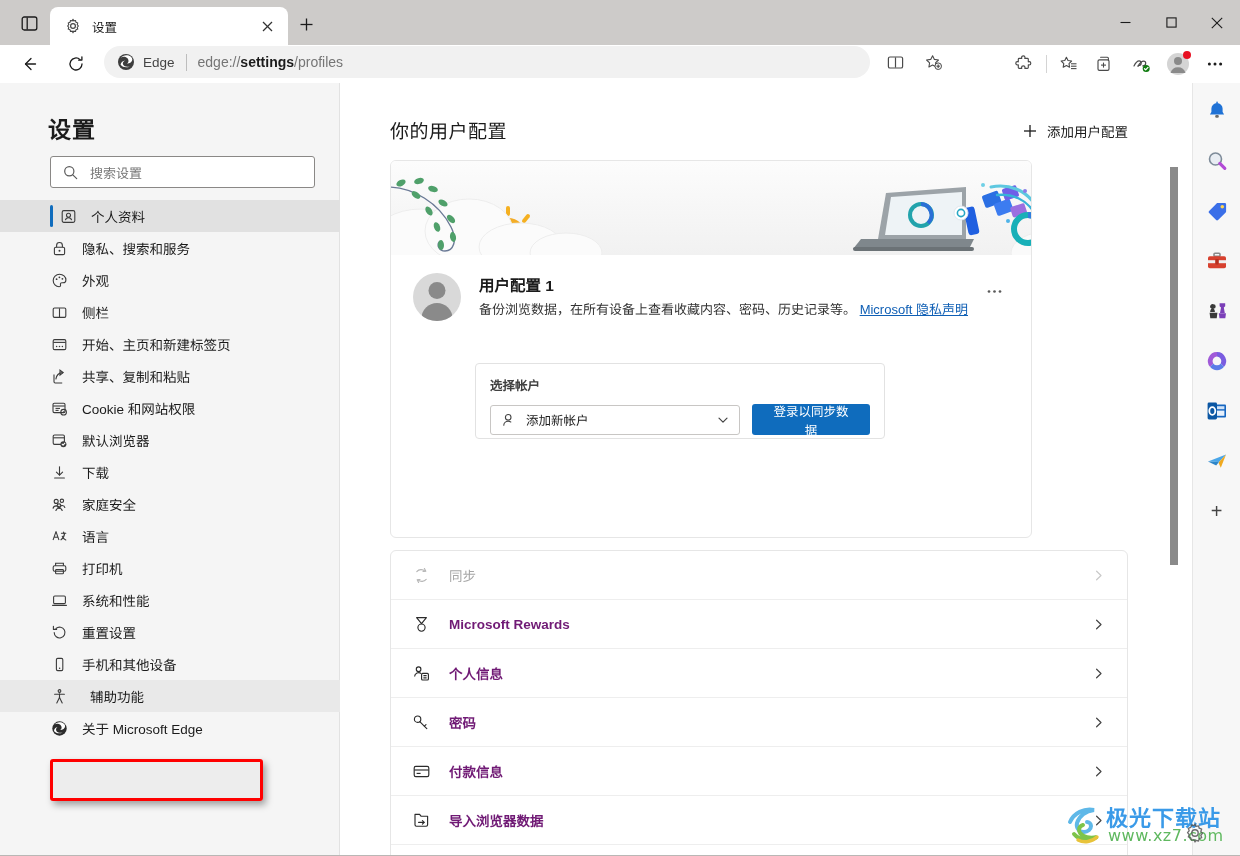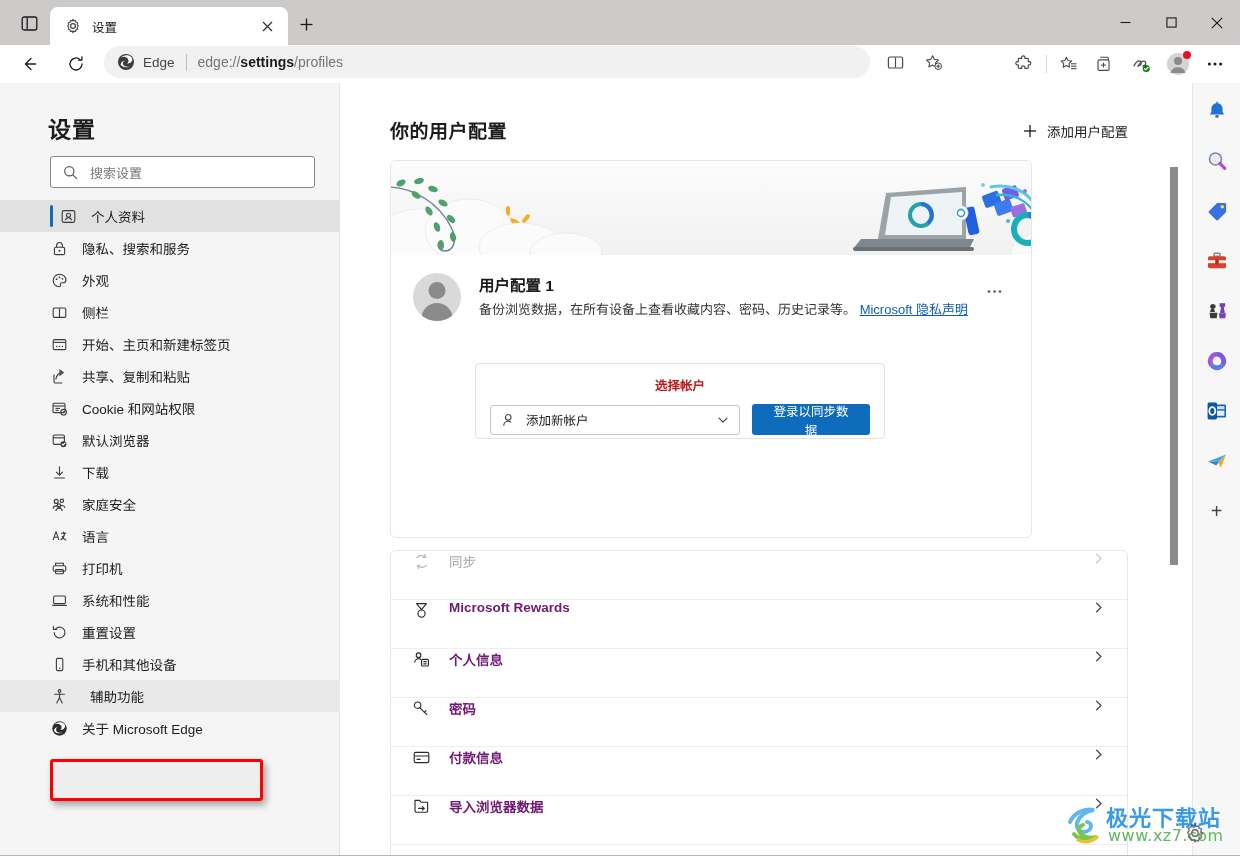--- a/index.html
+++ b/index.html
@@ -194,21 +194,21 @@
     width: 899px; height: 773px;
     background: #ffffff;
     overflow: hidden;
   }
 
   .page-head {
     position: absolute; left: 49px; top: 33px;
     display: flex; align-items: baseline; width: 738px;
     justify-content: space-between;
   }
-  .page-title { font-size: 19px; font-weight: 700; color: #1b1b1b; letter-spacing: .5px; }
+  .page-title { font-size: 19px; font-weight: 400; color: #1b1b1b; letter-spacing: .5px; }
   .add-profile { display: flex; align-items: center; text-align: right; }
   .add-profile .plus { width: 15px; height: 15px; display:flex;align-items:center;justify-content:center;}
   .add-profile .ap-label { margin-left: 10px; font-size: 13.5px; color: #1b1b1b; }
 
   .profile-card {
     position: absolute; left: 49px; top: 77px;
     width: 642px; height: 378px;
     background: #ffffff;
     border: 1px solid #e6e6e6;
     border-radius: 6px;
@@ -254,21 +254,21 @@
     margin-top: 4px;
   }
 
   .account-box {
     position: absolute; left: 84px; top: 202px;
     width: 410px; height: 76px;
     border: 1px solid #e2e2e2; border-radius: 4px;
     background: #ffffff;
     padding: 11px 14px;
   }
-  .ab-label { font-size: 12.5px; font-weight: 700; color: #b91c1c; text-align: center; }
+  .ab-label { font-size: 12.5px; font-weight: 700; color: #404040; }
   .ab-row { margin-top: 10px; display: flex; align-items: center; }
   .ab-select {
     width: 254px; height: 30px;
     border: 1px solid #c8c6c4; border-radius: 3px;
     background: #ffffff;
     display: flex; align-items: center;
   }
   .ab-select .psi { margin-left: 10px; width: 15px; height: 15px; display:flex;align-items:center;justify-content:center;}
   .ab-select .pstext { margin-left: 10px; font-size: 12.5px; color: #1b1b1b; flex: 1 1 auto; }
   .ab-select .chev { margin-right: 10px; width: 12px; height: 12px; display:flex;align-items:center;justify-content:center;}
@@ -285,21 +285,21 @@
   .opt-list {
     position: absolute; left: 49px; top: 467px;
     width: 738px;
     border: 1px solid #e6e6e6;
     border-radius: 6px;
     background: #ffffff;
     overflow: hidden;
   }
   .opt-row {
     height: 49px;
-    display: flex; 
+    display: flex; align-items: center;
     padding: 0 22px 0 20px;
     border-bottom: 1px solid #eeeeee;
   }
   .opt-row:last-child { border-bottom: none; }
   .opt-row .oicon { width: 20px; height: 20px; flex: 0 0 auto; display:flex;align-items:center;justify-content:center;}
   .opt-row .olabel {
     margin-left: 18px; font-size: 13.5px; font-weight: 700;
     color: #701a75; flex: 1 1 auto;
   }
   .opt-row .ochev { width: 14px; height: 14px; flex: 0 0 auto; display:flex;align-items:center;justify-content:center;}

